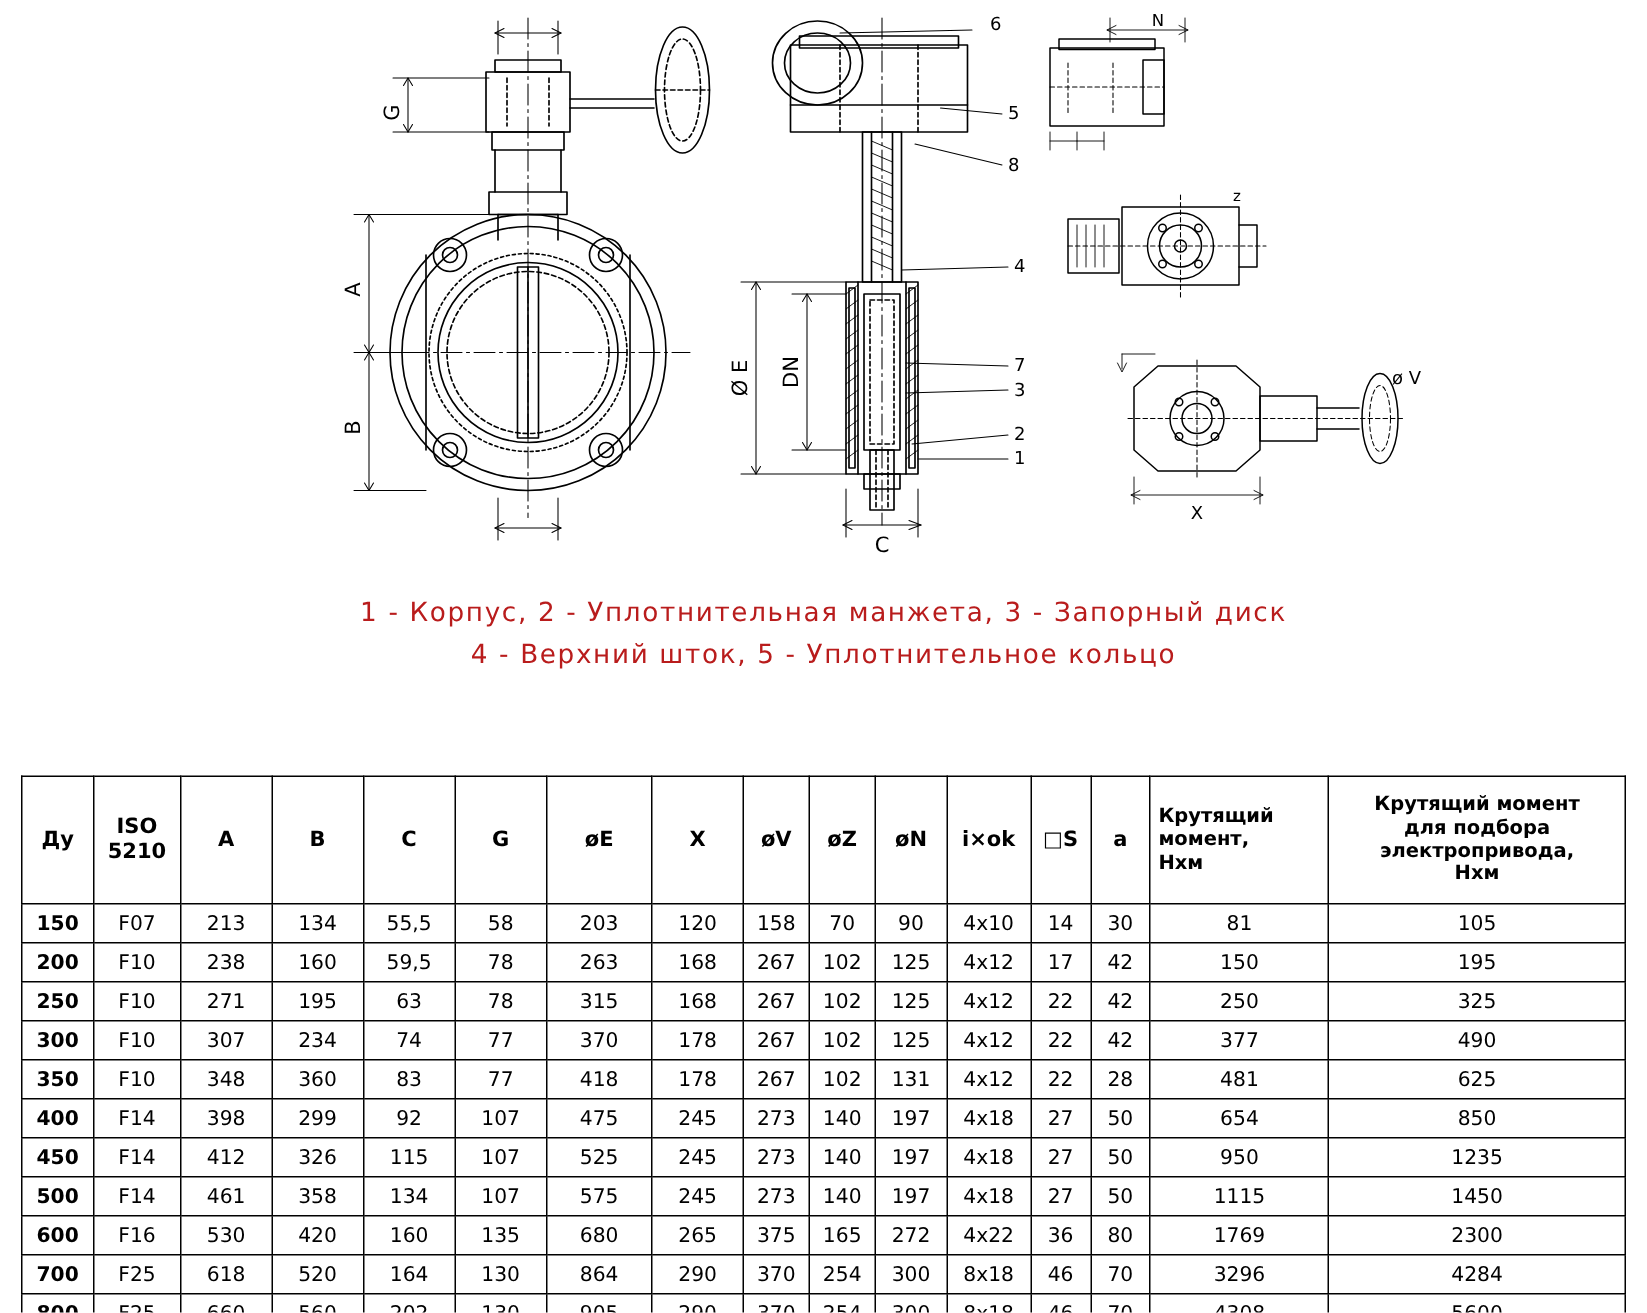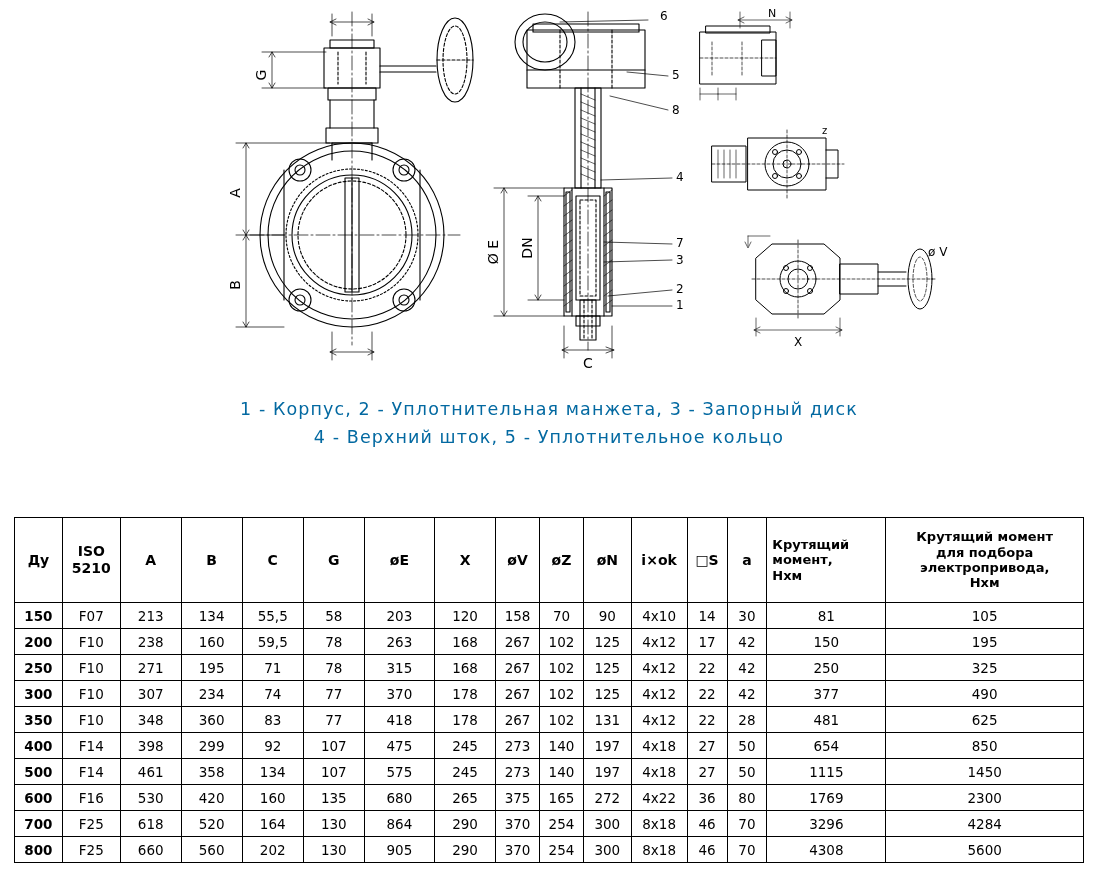--- a/index.html
+++ b/index.html
@@ -31,21 +31,21 @@
     display: block;
   }
 
   
   .legend {
     text-align: center;
     font-family: "DejaVu Sans", sans-serif;
     font-size: 17.5px;
     letter-spacing: 1.1px;
     line-height: 1.62;
-    color: #0369a1;
+    color: #b91c1c;
     margin-top: 10px;
   }
   .legend div {
     white-space: pre;
   }
 
   
   .table-wrap {
     position: absolute;
     left: 14px;
@@ -404,21 +404,21 @@
             <td>17</td>
             <td>42</td>
             <td>150</td>
             <td>195</td>
           </tr>
           <tr>
             <td class="du">250</td>
             <td>F10</td>
             <td>271</td>
             <td>195</td>
-            <td>71</td>
+            <td>63</td>
             <td>78</td>
             <td>315</td>
             <td>168</td>
             <td>267</td>
             <td>102</td>
             <td>125</td>
             <td>4x12</td>
             <td>22</td>
             <td>42</td>
             <td>250</td>
@@ -472,20 +472,38 @@
             <td>273</td>
             <td>140</td>
             <td>197</td>
             <td>4x18</td>
             <td>27</td>
             <td>50</td>
             <td>654</td>
             <td>850</td>
           </tr>
           <tr>
+            <td class="du">450</td>
+            <td>F14</td>
+            <td>412</td>
+            <td>326</td>
+            <td>115</td>
+            <td>107</td>
+            <td>525</td>
+            <td>245</td>
+            <td>273</td>
+            <td>140</td>
+            <td>197</td>
+            <td>4x18</td>
+            <td>27</td>
+            <td>50</td>
+            <td>950</td>
+            <td>1235</td>
+          </tr>
+          <tr>
             <td class="du">500</td>
             <td>F14</td>
             <td>461</td>
             <td>358</td>
             <td>134</td>
             <td>107</td>
             <td>575</td>
             <td>245</td>
             <td>273</td>
             <td>140</td>

